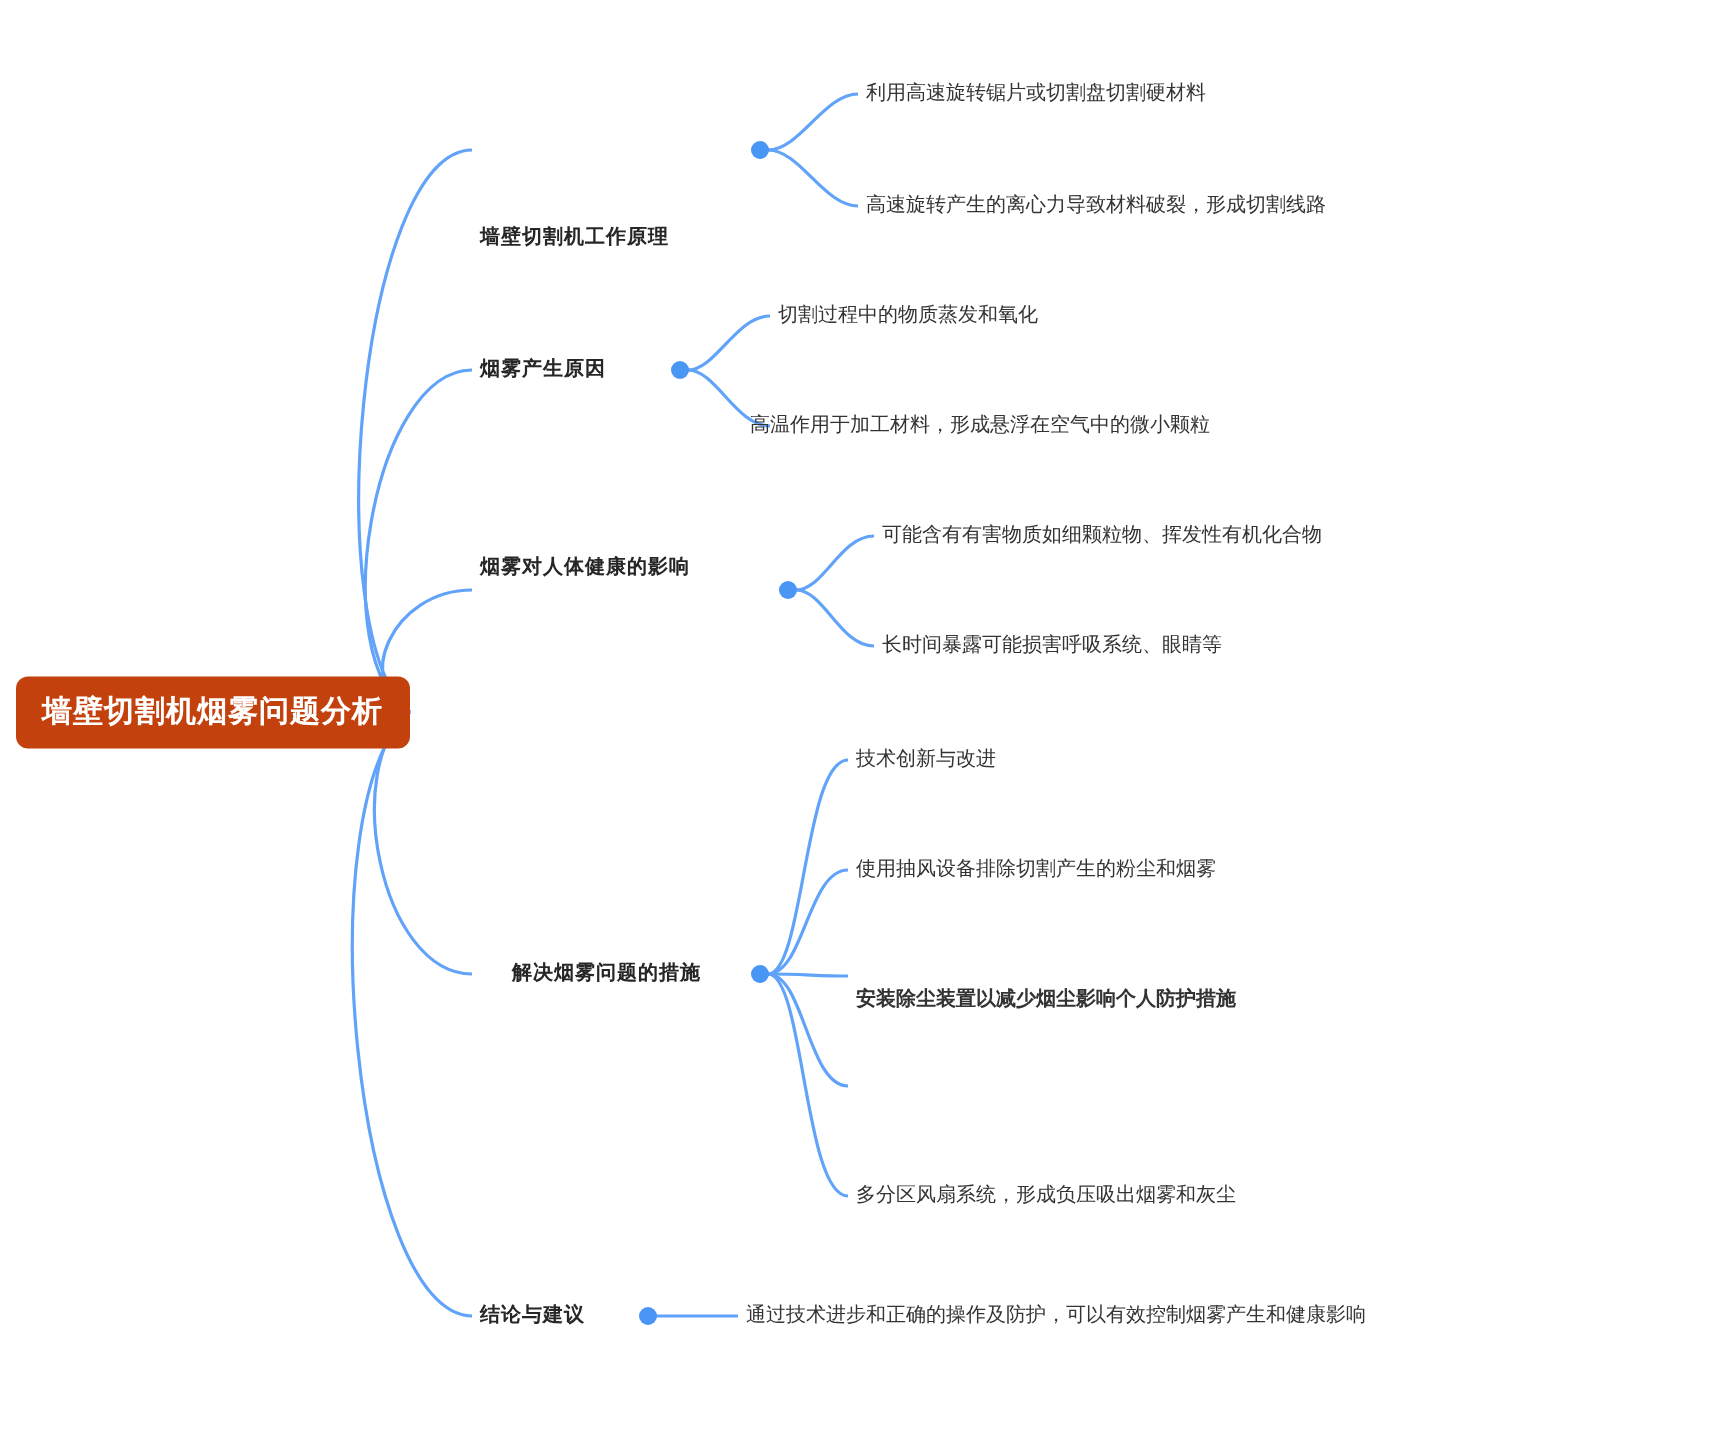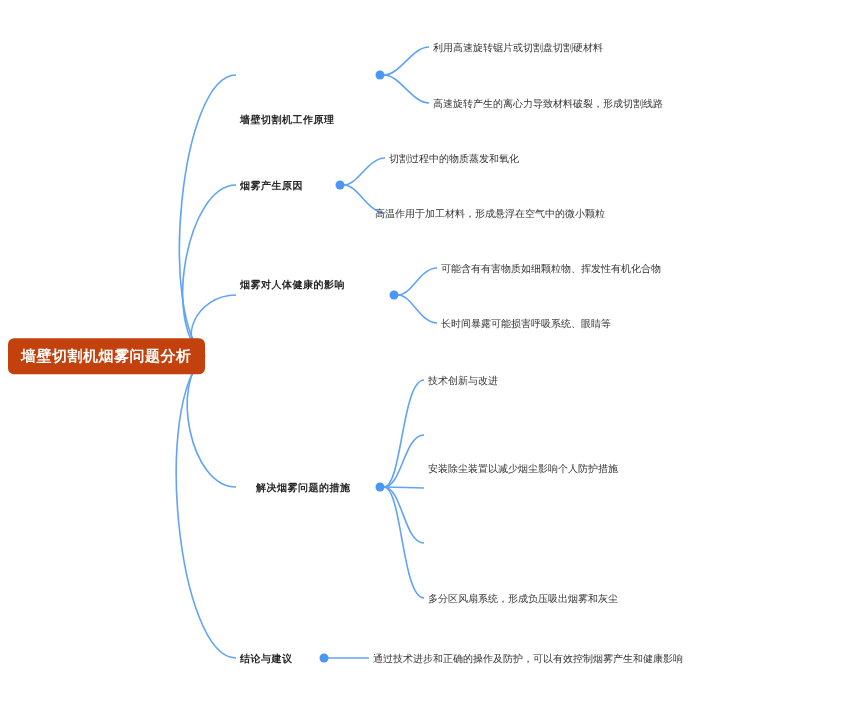--- a/index.html
+++ b/index.html
@@ -88,19 +88,20 @@
   <div class="node branch-label" style="left:240px;top:185px;">烟雾产生原因</div>
   <div class="node leaf-label" style="left:389px;top:158px;">切割过程中的物质蒸发和氧化</div>
   <div class="node leaf-label" style="left:375px;top:213px;">高温作用于加工材料，形成悬浮在空气中的微小颗粒</div>
 
   <div class="node branch-label" style="left:240px;top:284px;">烟雾对人体健康的影响</div>
   <div class="node leaf-label" style="left:441px;top:268px;">可能含有有害物质如细颗粒物、挥发性有机化合物</div>
   <div class="node leaf-label" style="left:441px;top:323px;">长时间暴露可能损害呼吸系统、眼睛等</div>
 
   <div class="node branch-label" style="left:256px;top:487px;">解决烟雾问题的措施</div>
   <div class="node leaf-label" style="left:428px;top:380px;text-align:right;">技术创新与改进</div>
-  <div class="node leaf-label" style="left:428px;top:468px;">安装除尘装置以减少烟尘影响个人防护措施</div>
+  <div class="node leaf-label" style="left:428px;top:435px;">使用抽风设备排除切割产生的粉尘和烟雾</div>
+  <div class="node leaf-label" style="left:428px;top:500px;font-weight:bold;">安装除尘装置以减少烟尘影响个人防护措施</div>
   <div class="node leaf-label" style="left:428px;top:598px;">多分区风扇系统，形成负压吸出烟雾和灰尘</div>
 
   <div class="node branch-label" style="left:240px;top:658px;">结论与建议</div>
   <div class="node leaf-label wrap" style="left:373px;top:658px;">通过技术进步和正确的操作及防护，可以有效控制烟雾产生和健康影响</div>
 
 </div>
 
 </body></html>

